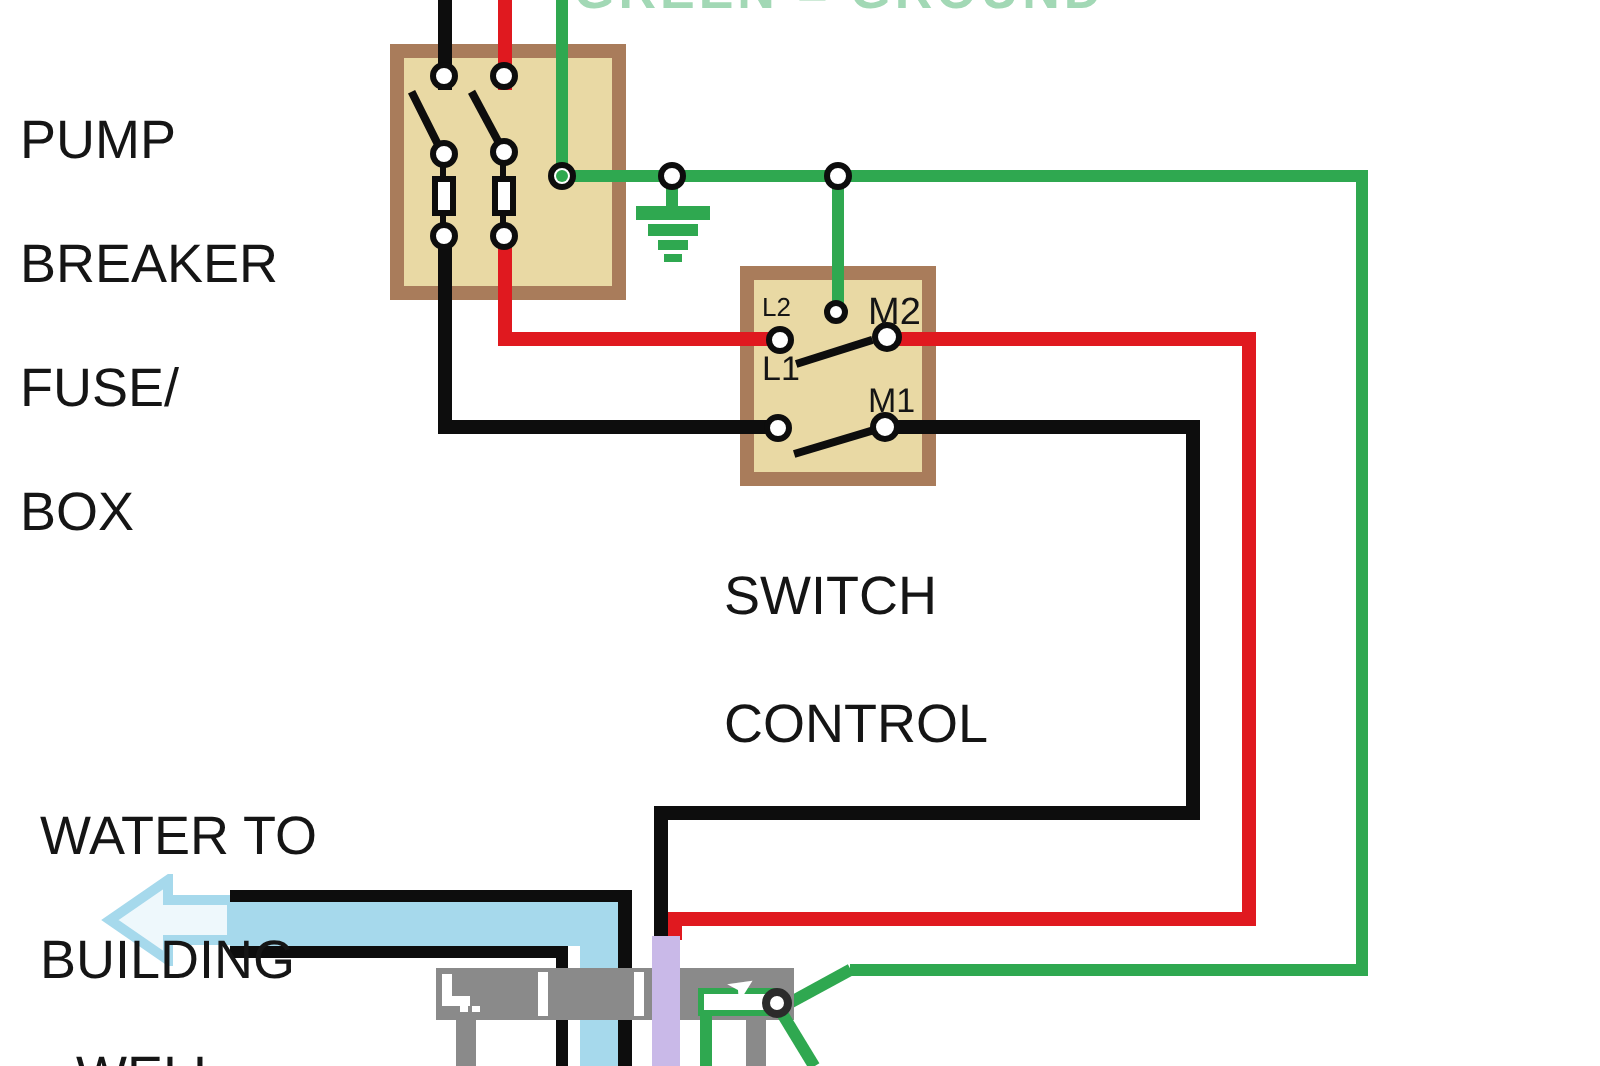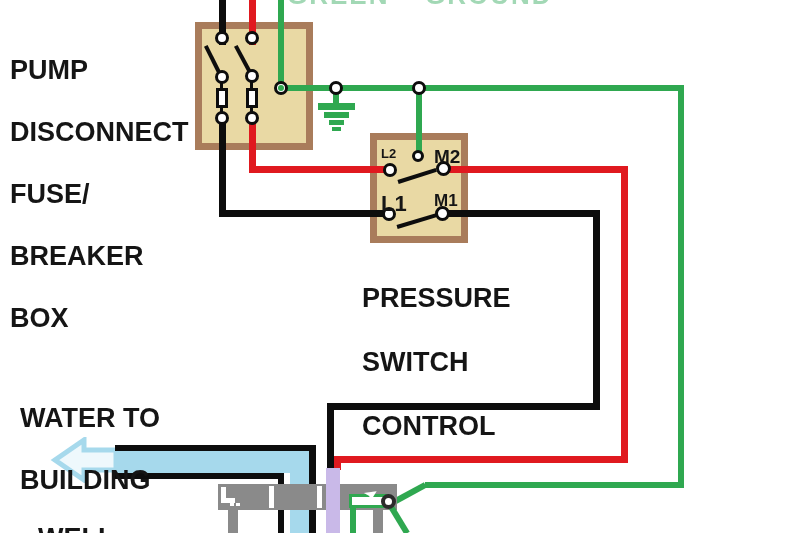--- a/index.html
+++ b/index.html
@@ -2,21 +2,21 @@
 <html style="--wire-black: #0d0d0d; --wire-red: #e0191f; --wire-green: #2fa850; --box-border: #a97c5b; --box-fill: #e9d9a4; --pipe-blue: #a6d9ec; --pipe-fill-light: #eef8fc; --cable-purple: #c9b9e8; --well-cap-gray: #8a8a8a; --top-label-green: #57b979; --text-black: #151515;"><head>
 <meta charset="utf-8">
 <style>
   html,body{margin:0;padding:0;background:#fff;}
   #canvas{
     position:relative;width:800px;height:533px;overflow:hidden;background:#fff;
     font-family:"Liberation Sans","DejaVu Sans",sans-serif;
   }
   .abs{position:absolute;}
   .seg{position:absolute;transform-origin:0 50%;}
-  .lbl{position:absolute;font-weight:bold;color:var(--text-black);white-space:pre-line;}
+  .lbl{position:absolute;font-weight:normal;color:var(--text-black);white-space:pre-line;}
   .term{
     position:absolute;background:#fff;border:3px solid var(--wire-black);
     border-radius:50%;box-sizing:border-box;
   }
   .fusebody{
     position:absolute;background:#fff;border:3px solid var(--wire-black);box-sizing:border-box;
   }
   .compbox{
     position:absolute;background:var(--box-fill);border:7px solid var(--box-border);box-sizing:border-box;
   }
@@ -85,21 +85,21 @@
 
   <div class="seg blk" style="left:398px;top:180px;width:40px;height:3.5px;transform:rotate(-17.5deg);"></div>
   <div class="seg blk" style="left:397px;top:225px;width:42px;height:3.5px;transform:rotate(-16.7deg);"></div>
   <div class="term" style="left:412px;top:150px;width:12px;height:12px;"></div>
   <div class="term" style="left:383px;top:163px;width:14px;height:14px;"></div>
   <div class="term" style="left:436px;top:161px;width:15px;height:15px;"></div>
   <div class="term" style="left:382px;top:207px;width:14px;height:14px;"></div>
   <div class="term" style="left:435px;top:206px;width:15px;height:15px;"></div>
   <div class="lbl" style="left:381px;top:146px;font-size:13px;">L2</div>
   <div class="lbl" style="left:434px;top:146px;font-size:19px;">M2</div>
-  <div class="lbl" style="left:381px;top:191px;font-size:22px;">L1</div>
+  <div class="lbl" style="left:381px;top:175px;font-size:17px;">L1</div>
   <div class="lbl" style="left:434px;top:191px;font-size:17px;">M1</div>
 
   <svg class="abs" style="left:50px;top:437px;" width="70" height="46" viewBox="0 0 70 46">
     <polygon points="66,13 34,13 34,3 5,23 34,43 34,33 66,33" fill="var(--pipe-fill-light)" stroke="var(--pipe-blue)" stroke-width="5"></polygon>
   </svg>
   <div class="abs blk" style="left:115px;top:445px;width:201px;height:6px;"></div>
   <div class="abs" style="left:115px;top:451px;width:194px;height:22px;background:var(--pipe-blue);"></div>
   <div class="abs blk" style="left:115px;top:473px;width:169px;height:6px;"></div>
   <div class="abs" style="left:290px;top:451px;width:19px;height:82px;background:var(--pipe-blue);"></div>
   <div class="abs blk" style="left:278px;top:473px;width:6px;height:60px;"></div>
@@ -118,28 +118,26 @@
   <div class="abs" style="left:349px;top:494px;width:40px;height:14px;background:#fff;border:3px solid var(--wire-green);box-sizing:border-box;"></div>
   <div class="abs grn" style="left:350px;top:505px;width:6px;height:28px;"></div>
   <div class="seg grn" style="left:390px;top:502px;width:33px;height:6px;transform:rotate(58.7deg);"></div>
   <div class="abs" style="left:364px;top:484px;font-size:17px;color:#fff;transform:rotate(-33deg);font-weight:bold;">➤</div>
   <div class="abs" style="left:381px;top:494px;width:15px;height:15px;background:#fff;border:4px solid #2b2b2b;border-radius:50%;box-sizing:border-box;"></div>
 
   <div class="abs" style="left:326px;top:468px;width:14px;height:65px;background:var(--cable-purple);"></div>
 
   <div class="lbl" style="left:10px;top:24px;font-size:27px;line-height:31px;">
     <div>PUMP</div>
-    <div>DISCONNECT</div>
+    <div>BREAKER</div>
     <div>FUSE/</div>
-    <div>BREAKER</div>
     <div>BOX</div>
   </div>
 
   <div class="lbl" style="left:362px;top:250px;font-size:27px;line-height:32px;">
-    <div>PRESSURE</div>
     <div>SWITCH</div>
     <div>CONTROL</div>
   </div>
 
   <div class="lbl" style="left:20px;top:372px;font-size:27px;line-height:31px;">
     <div>WATER TO</div>
     <div>BUILDING</div>
   </div>
 
   <div class="lbl" style="left:38px;top:523px;font-size:27px;">WELL</div>

